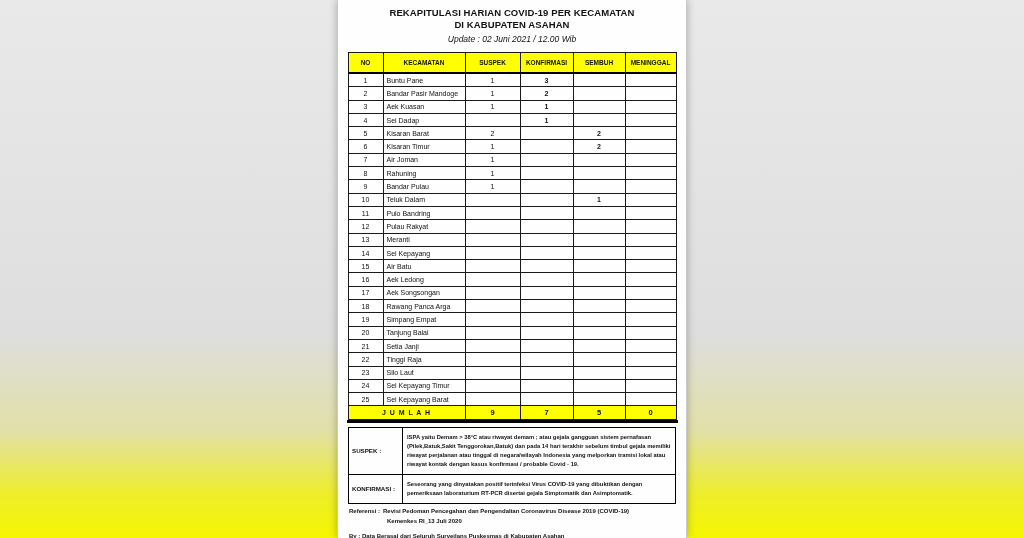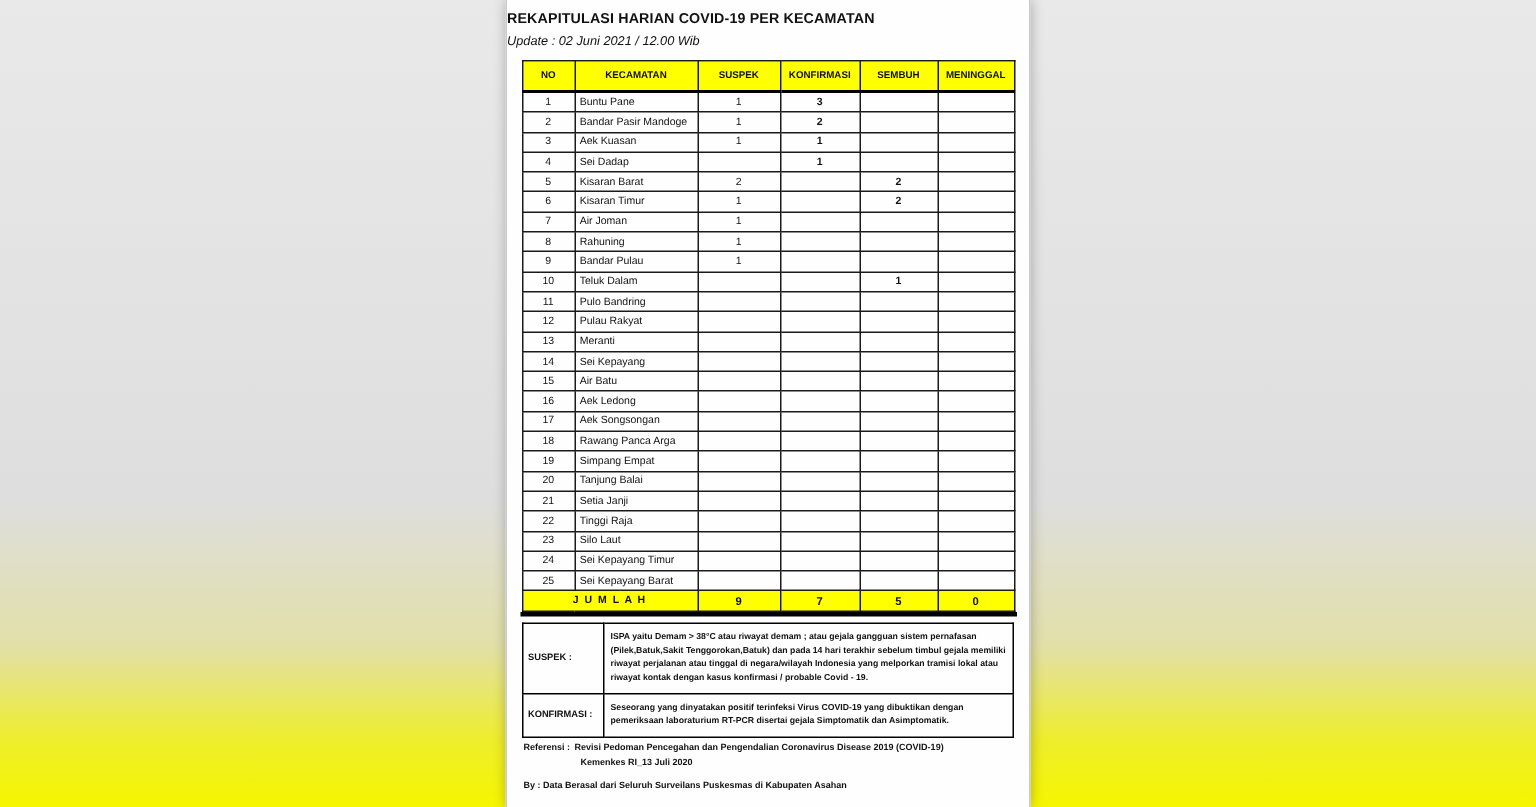--- a/index.html
+++ b/index.html
@@ -12,21 +12,21 @@
     position:relative;width:1024px;height:538px;
     background:linear-gradient(180deg,#e9e9e9 0%,#e3e3e3 35%,#dedede 62%,#e2e0a8 80%,#eeee2a 92%,#f6f600 100%);
   }
   .page{
     position:absolute;left:337px;top:0;width:350px;height:538px;
     background:#fefefe;
     border-left:1px solid #c9c9c9;border-right:1px solid #c9c9c9;
     box-shadow:0 0 8px rgba(0,0,0,.28);
     box-sizing:border-box;
   }
-  .title-block{padding-top:7px;color:#111;}
+  .title-block{padding-top:7px;text-align:center;color:#111;}
   .title-line{font-size:9.5px;font-weight:bold;line-height:12px;letter-spacing:.1px;}
   .update-line{font-size:8.5px;font-weight:normal;font-style:italic;line-height:13px;margin-top:2px;}
 
   table.main{
     margin:6px auto 0 auto;width:328px;border-collapse:collapse;table-layout:fixed;
     border:1.5px solid #000;
   }
   table.main th,table.main td{
     border:1px solid #1a1a1a;padding:0;font-size:7px;color:#111;
     overflow:hidden;white-space:nowrap;
@@ -68,20 +68,21 @@
   .byline{margin:7px 11px 0 11px;font-size:6px;font-weight:bold;color:#111;}
 </style>
 </head>
 <body>
 
 <div class="stage">
   <div class="page">
 
     <div class="title-block">
       <div class="title-line">REKAPITULASI HARIAN COVID-19 PER KECAMATAN</div>
+      <div class="title-line">DI KABUPATEN ASAHAN</div>
       <div class="update-line">Update : 02 Juni 2021 / 12.00 Wib</div>
     </div>
 
     <table class="main">
       <colgroup>
         <col style="width:35px">
           <col style="width:82px">
           <col style="width:55px">
         <col style="width:53px">
           <col style="width:52px">

